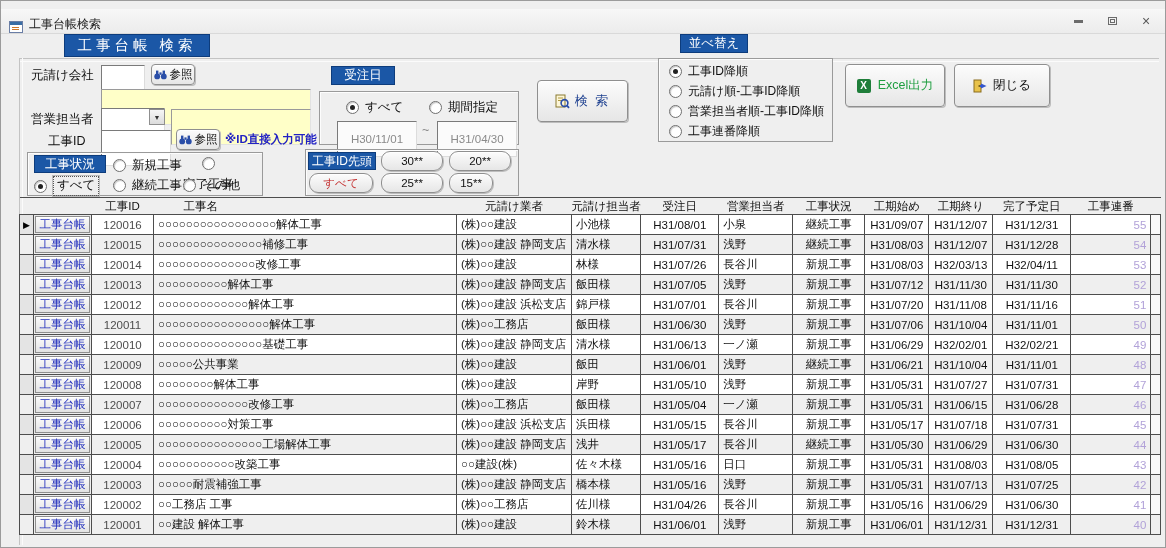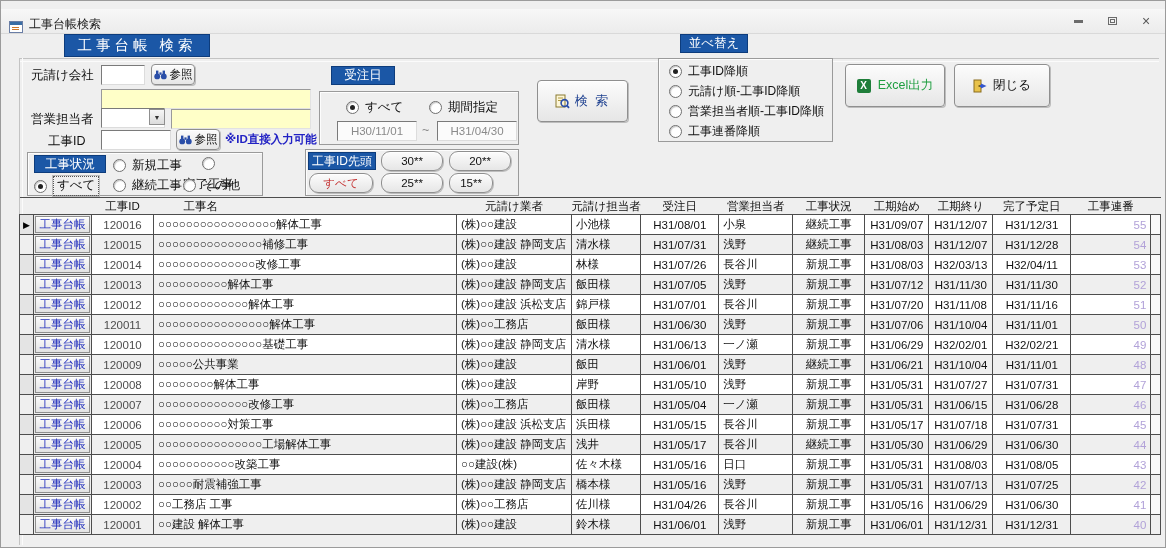--- a/index.html
+++ b/index.html
@@ -21,21 +21,21 @@
   .glyph-restore{width:9px;height:8px;border:1px solid #6b6b6b;position:relative;box-sizing:border-box;}
   .glyph-restore::after{content:"";position:absolute;inset:1px;border:1px solid #6b6b6b;}
   .glyph-close{font-size:14px;line-height:1;color:#5a5a5a;}
   
   .hline{position:absolute;left:18px;right:6px;top:57px;height:2px;border-top:1px solid #c3c3c3;border-bottom:1px solid #fbfbfb;}
   .vline{position:absolute;left:18px;top:57px;bottom:2px;width:2px;border-left:1px solid #c3c3c3;border-right:1px solid #fbfbfb;}
   
   .chip{position:absolute;background:#1b57a6;color:#fff;border:1px solid #0d3c7c;text-align:center;box-sizing:border-box;font-size:12.5px;display:flex;align-items:center;justify-content:center;}
   .banner{left:63px;top:33px;width:146px;height:23px;font-size:14.5px;letter-spacing:4px;}
   .lbl{position:absolute;font-size:12.5px;color:#111;white-space:nowrap;}
-  .inp{position:absolute;background:#fff;border:1px solid;border-color:#7a7a7a #dcdcdc #dcdcdc #7a7a7a;box-sizing:border-box;font-size:12px;padding:9px 3px;}
+  .inp{position:absolute;background:#fff;border:1px solid;border-color:#7a7a7a #dcdcdc #dcdcdc #7a7a7a;box-sizing:border-box;font-size:12px;padding:17px 3px;}
   .inp.yellow{background:#ffffc8;border-color:#9a9a9a #e2e2e2 #e2e2e2 #9a9a9a;}
   .inp.gray{color:#8a8a8a;text-align:center;background:#fbfbfb;}
   .btn{position:absolute;background:linear-gradient(#fcfcfc,#e6e6e6);border:1px solid #8f8f8f;box-shadow:inset 0 1px 0 #fff,1px 1px 0 #bdbdbd;box-sizing:border-box;display:flex;align-items:center;justify-content:center;font-size:12px;color:#111;border-radius:4px;}
   .btn.small{font-size:11.5px;}
   .btn.round{border-radius:9px;}
   .btn .navy{color:#1c3f8f;font-size:13px;letter-spacing:2px;}
   .btn .green{color:#1f9e40;font-size:12.5px;}
   .groupbox{position:absolute;border:1px solid #9a9a9a;box-shadow:inset 1px 1px 0 #fdfdfd;box-sizing:border-box;}
   .radio{display:inline-block;width:11px;height:11px;border-radius:50%;background:#fff;border:1px solid #6f6f6f;box-shadow:inset 1px 1px 1px #c9c9c9;position:relative;vertical-align:-2px;flex:none;}
   .radio.checked::after{content:"";position:absolute;left:3px;top:3px;width:5px;height:5px;border-radius:50%;background:#222;}

